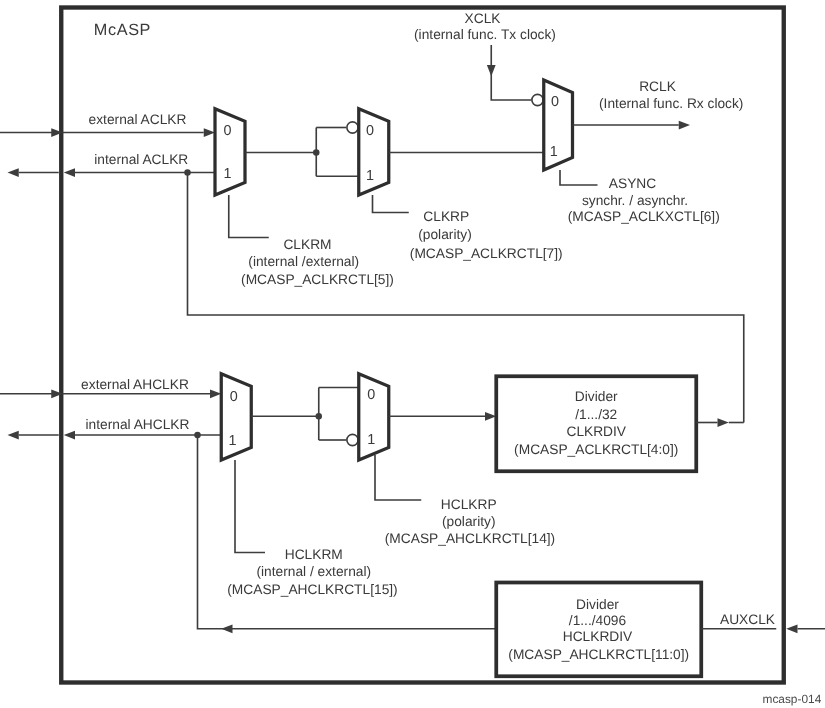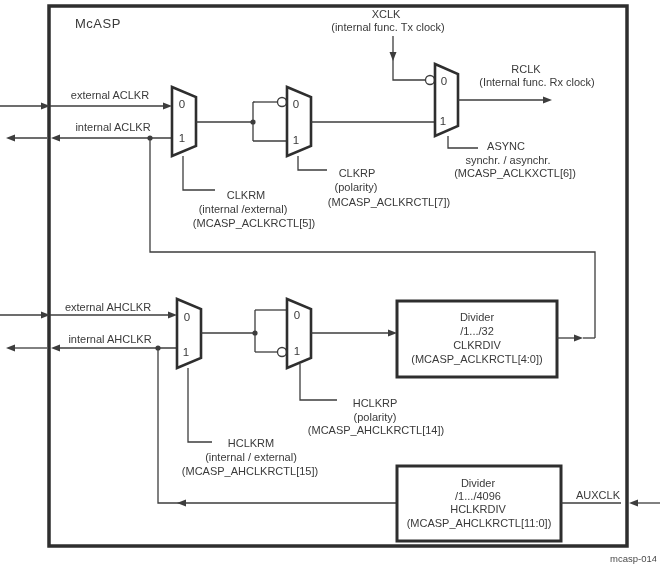--- a/index.html
+++ b/index.html
@@ -1,16 +1,16 @@
 <!DOCTYPE html>
 <html><head>
 <meta charset="utf-8">
 <style>
   html,body{margin:0;padding:0;background:#ffffff;}
-  .stage{position:relative;width:660px;height:566px;background:#ffffff;overflow:hidden;border-radius:15px;}
+  .stage{position:relative;width:660px;height:566px;background:#ffffff;overflow:hidden;}
   svg{display:block;}
   .lbl{font-family:"Liberation Sans",sans-serif;font-size:11px;fill:#3a3a3a;}
   .title{font-family:"Liberation Sans",sans-serif;font-size:13px;fill:#3a3a3a;letter-spacing:.5px;}
   .digit{font-family:"Liberation Sans",sans-serif;font-size:11.5px;fill:#3a3a3a;}
   .caption{font-family:"Liberation Sans",sans-serif;font-size:9.5px;fill:#4a4a4a;}
   .wire{stroke:#3d3d3d;stroke-width:1.3;fill:none;}
   .arrow{fill:#3d3d3d;stroke:none;}
   .dot{fill:#3d3d3d;stroke:none;}
   .mux{fill:#ffffff;stroke:#2e2e2e;stroke-width:2.6;stroke-linejoin:miter;}
   .bubble{fill:#ffffff;stroke:#3d3d3d;stroke-width:1.3;}

